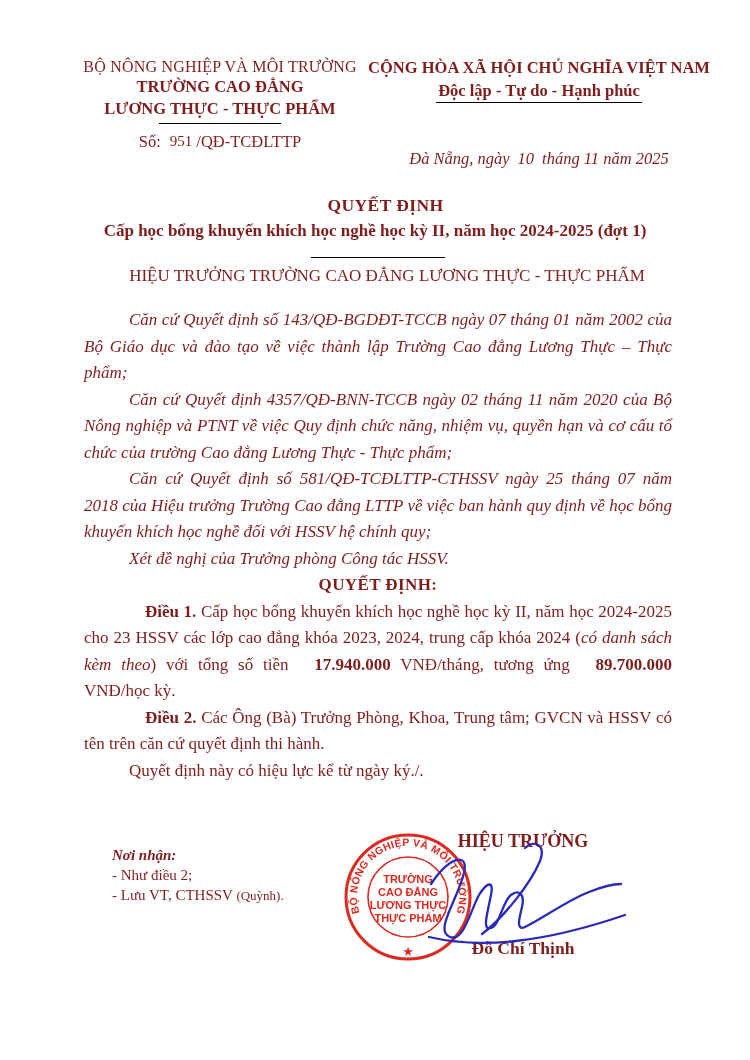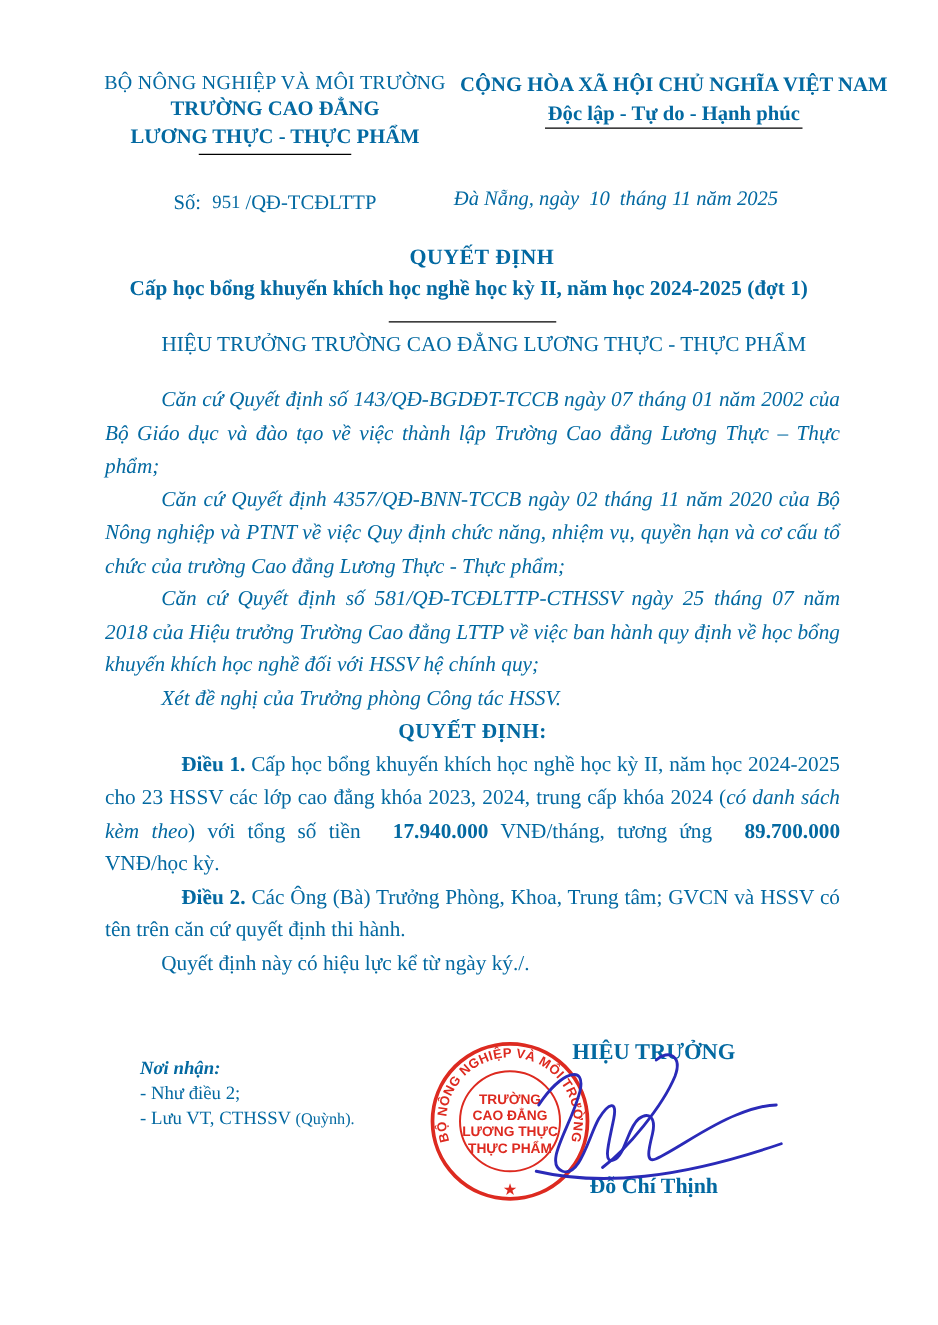--- a/index.html
+++ b/index.html
@@ -1,32 +1,32 @@
 <!DOCTYPE html>
 <html><head>
 <meta charset="utf-8">
 <style>
   html,body { margin:0; padding:0; background:#fff; }
   .page {
     position:relative; width:750px; height:1060px; background:#ffffff;
-    font-family:"Liberation Serif","DejaVu Serif",serif; color:#0369a1;
+    font-family:"Liberation Serif","DejaVu Serif",serif; color:#7f1d1d;
     overflow:hidden;
   }
   .bold { font-weight:bold;margin-left:16px; }
   
   .header-left { position:absolute; top:58px; left:70px; width:300px; text-align:center; }
   .header-left .l1 { font-size:16px; letter-spacing:0.2px; }
   .header-left .l2, .header-left .l3 { font-size:16.5px; font-weight:bold; line-height:22px; }
   .hl-underline { width:122px; border-top:1.5px solid #000; margin:3px auto 0; }
   .header-right { position:absolute; top:58px; left:363px; width:352px; text-align:center; }
   .header-right .r1 { font-size:16.5px; font-weight:bold; }
   .header-right .r2 { display:inline-block; font-size:16.5px; font-weight:bold; border-bottom:1.5px solid #000; padding:0 2px 1px; margin-top:3px; }
-  .so-line { position:absolute; top:152px; left:70px; width:300px; text-align:center; font-size:16.5px; }
+  .so-line { position:absolute; top:132px; left:70px; width:300px; text-align:center; font-size:16.5px; }
   .fill-in { font-size:15px; position:relative; top:-1px; margin:0 4px 0 9px; }
-  .date-line { position:absolute; top:149px; left:363px; width:352px; font-size:16.5px; font-style:italic; }
+  .date-line { position:absolute; top:149px; left:363px; width:352px; text-align:center; font-size:16.5px; font-style:italic; }
   .fill-day { margin:0 8px; }
   
   .title-block { position:absolute; top:195px; left:0; width:750px; text-align:center; }
   .title-main { font-size:17.5px; font-weight:bold; letter-spacing:0.4px;padding-left:21px; }
   .title-sub { font-size:17px; font-weight:bold; margin-top:5px; }
   .title-sub .u { border-bottom:1.6px solid #000; padding-bottom:17px; }
   .issuer { font-size:17px; margin-top:25px;padding-left:24px; }
   
   .body-block { position:absolute; top:307px; left:84px; width:588px; font-size:17px; line-height:26.5px; text-align:justify; }
   .body-block p { margin:0; text-indent:45px; }

